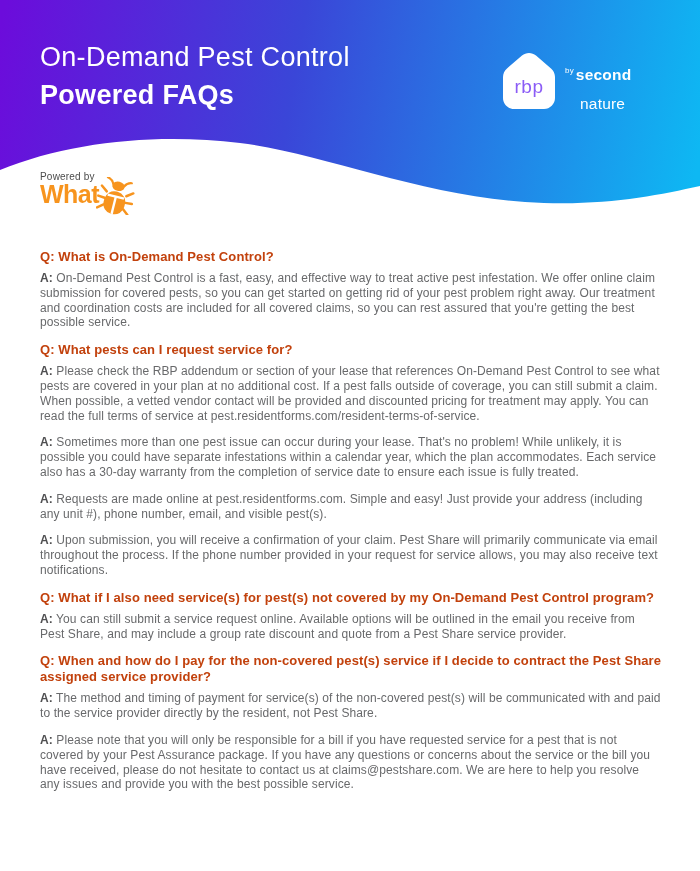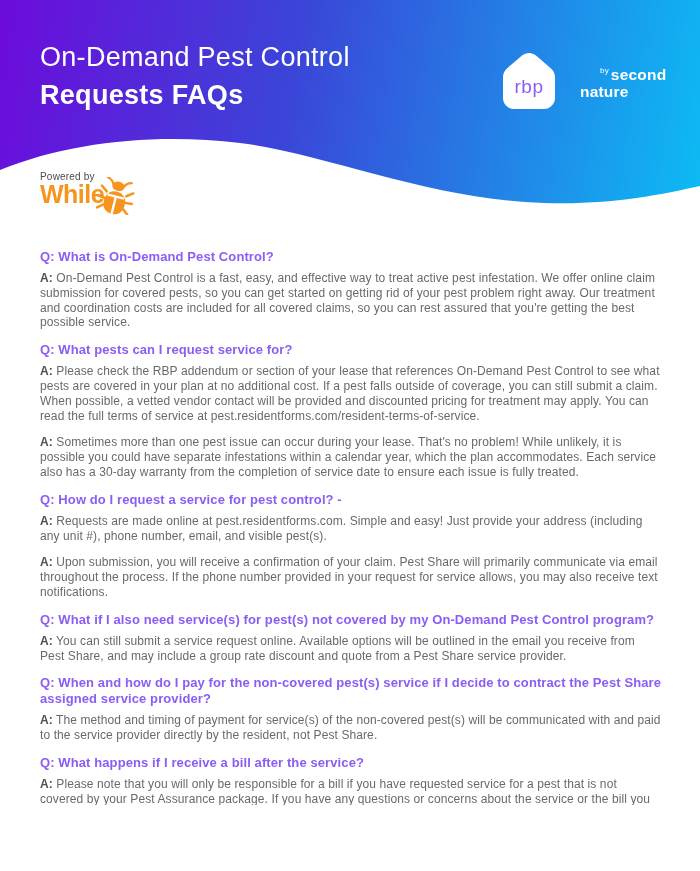--- a/index.html
+++ b/index.html
@@ -28,38 +28,38 @@
     border-radius: 9px; transform: rotate(45deg);
     background: linear-gradient(135deg, #3BEAC3 0%, #1CC0E6 100%);
   }
   .badge-house { position: absolute; left: 3px; top: 3px; }
   .badge-text {
     position: absolute; left: 0; top: 26px; width: 58px; text-align: center;
     font-size: 19px; font-weight: 400; color: #8b5cf6; letter-spacing: 0.5px;
   }
   .sn-text { margin-left: 7px; padding-top: 17px; color: #ffffff; line-height: 1; }
   .sn-by { font-size: 8px; font-weight: 400; vertical-align: 7px; margin-right: 2px; }
-  .sn-line1 { font-size: 15.5px; font-weight: 700; letter-spacing: 0.2px; margin-left: 35px; }
-  .sn-line2 { font-size: 15.5px; font-weight: 700; margin-left: 15px; margin-top: 1px; letter-spacing: 0.2px; }
+  .sn-line1 { font-size: 15.5px; font-weight: 700; letter-spacing: 0.2px; }
+  .sn-line2 { font-size: 15.5px; font-weight: 400; margin-left: 15px; margin-top: 13px; letter-spacing: 0.2px; }
 
   
   .powered { position: absolute; left: 40px; top: 171px; }
   .powered-label { font-size: 10px; color: #4C4C4C; margin-bottom: 3px; letter-spacing: 0.2px; }
   .pest-logo { position: relative; width: 150px; line-height: 19px; }
   .pest-line { font-size: 25px; font-weight: 700; color: #F7941E; letter-spacing: -0.5px; }
   .pest-line2 { padding-left: 24px; }
   .tm { font-size: 8px; font-weight: 400; vertical-align: 10px; letter-spacing: 0; }
   .bug { position: absolute; left: 56px; top: -8px; }
 
   
   .content { position: absolute; top: 245px; left: 40px; width: 622px; }
   .faq { margin-top: 12px; }
   .faq:first-child { margin-top: 4px; }
   .question {
-    font-size: 13px; font-weight: 700; color: #8b5cf6;
+    font-size: 13px; font-weight: 700; color: #c2410c;
     line-height: 16px; letter-spacing: 0.1px;
   }
   .answer {
     margin-top: 6px; font-size: 12px; font-weight: 400; color: #68696B;
     line-height: 14.8px; letter-spacing: 0.1px;
   }
   .a-prefix { font-weight: 700; color: #4F4F51; }
 </style>
 </head>
 <body>
@@ -73,41 +73,41 @@
           <stop offset="0" stop-color="#6C0CDB"></stop>
           <stop offset="0.42" stop-color="#3A46D8"></stop>
           <stop offset="1" stop-color="#0EB8F3"></stop>
         </linearGradient>
       </defs>
       <path d="M0,0 H700 V186 C655,196 600,207 525,202 C420,195 320,153 240,143 C160,133 70,141 0,170 Z" fill="url(#hg)"></path>
     </svg>
 
     <div class="header-titles">
       <div class="title-line1">On-Demand Pest Control</div>
-      <div class="title-line2">Requests FAQs</div>
+      <div class="title-line2">Powered FAQs</div>
     </div>
 
     <div class="brand">
       <div class="badge">
         <div class="badge-diamond"></div>
         <svg class="badge-house" width="52" height="56" viewBox="0 0 52 56" aria-hidden="true">
           <path d="M26,0 C28.5,0 31,0.9 33,2.6 L48,15.4 C50.5,17.5 52,20.7 52,24 L52,45 C52,51 47,56 41,56 L11,56 C5,56 0,51 0,45 L0,24 C0,20.7 1.5,17.5 4,15.4 L19,2.6 C21,0.9 23.5,0 26,0 Z" fill="#ffffff"></path>
         </svg>
         <div class="badge-text">rbp</div>
       </div>
       <div class="sn-text">
         <div class="sn-line1"><span class="sn-by">by</span><span>second</span></div>
         <div class="sn-line2">nature</div>
       </div>
     </div>
 
     <div class="powered">
       <div class="powered-label">Powered by</div>
       <div class="pest-logo">
-        <div class="pest-line">While</div>
+        <div class="pest-line">What</div>
         <svg class="bug" width="40" height="38" viewBox="0 0 34 34" aria-hidden="true">
           <g transform="rotate(14 17 17)" stroke-linecap="round">
             <path d="M12,7 Q10,3 6,2.5" stroke="#F7941E" stroke-width="2" fill="none"></path>
             <path d="M22,7 Q24,3 28,2.5" stroke="#F7941E" stroke-width="2" fill="none"></path>
             <path d="M8,15 L2.5,11" stroke="#F7941E" stroke-width="2.2"></path>
             <path d="M7.5,21 L1.5,20.5" stroke="#F7941E" stroke-width="2.2"></path>
             <path d="M8,27 L3,31" stroke="#F7941E" stroke-width="2.2"></path>
             <path d="M26,15 L31.5,11" stroke="#F7941E" stroke-width="2.2"></path>
             <path d="M26.5,21 L32.5,20.5" stroke="#F7941E" stroke-width="2.2"></path>
             <path d="M26,27 L31,31" stroke="#F7941E" stroke-width="2.2"></path>
@@ -130,37 +130,35 @@
     <div class="faq">
       <h3 class="question"><span class="q-prefix">Q:</span><span class="q-text"> What pests can I request service for?</span></h3>
       <p class="answer"><span class="a-prefix">A:</span><span class="a-text"> Please check the RBP addendum or section of your lease that references On-Demand Pest Control to see what pests are covered in your plan at no additional cost. If a pest falls outside of coverage, you can still submit a claim. When possible, a vetted vendor contact will be provided and discounted pricing for treatment may apply. You can read the full terms of service at pest.residentforms.com/resident-terms-of-service.</span></p>
     </div>
 
     <div class="faq">
       <p class="answer"><span class="a-prefix">A:</span><span class="a-text"> Sometimes more than one pest issue can occur during your lease. That's no problem! While unlikely, it is possible you could have separate infestations within a calendar year, which the plan accommodates. Each service also has a 30-day warranty from the completion of service date to ensure each issue is fully treated.</span></p>
     </div>
 
     <div class="faq">
-      <h3 class="question"><span class="q-prefix">Q:</span><span class="q-text"> How do I request a service for pest control? -</span></h3>
       <p class="answer"><span class="a-prefix">A:</span><span class="a-text"> Requests are made online at pest.residentforms.com. Simple and easy! Just provide your address (including any unit #), phone number, email, and visible pest(s).</span></p>
     </div>
 
     <div class="faq">
       <p class="answer"><span class="a-prefix">A:</span><span class="a-text"> Upon submission, you will receive a confirmation of your claim. Pest Share will primarily communicate via email throughout the process. If the phone number provided in your request for service allows, you may also receive text notifications.</span></p>
     </div>
 
     <div class="faq">
       <h3 class="question"><span class="q-prefix">Q:</span><span class="q-text"> What if I also need service(s) for pest(s) not covered by my On-Demand Pest Control program?</span></h3>
       <p class="answer"><span class="a-prefix">A:</span><span class="a-text"> You can still submit a service request online. Available options will be outlined in the email you receive from Pest Share, and may include a group rate discount and quote from a Pest Share service provider.</span></p>
     </div>
 
     <div class="faq">
       <h3 class="question"><span class="q-prefix">Q:</span><span class="q-text"> When and how do I pay for the non-covered pest(s) service if I decide to contract the Pest Share assigned service provider?</span></h3>
       <p class="answer"><span class="a-prefix">A:</span><span class="a-text"> The method and timing of payment for service(s) of the non-covered pest(s) will be communicated with and paid to the service provider directly by the resident, not Pest Share.</span></p>
     </div>
 
     <div class="faq">
-      <h3 class="question"><span class="q-prefix">Q:</span><span class="q-text"> What happens if I receive a bill after the service?</span></h3>
       <p class="answer"><span class="a-prefix">A:</span><span class="a-text"> Please note that you will only be responsible for a bill if you have requested service for a pest that is not covered by your Pest Assurance package. If you have any questions or concerns about the service or the bill you have received, please do not hesitate to contact us at claims@pestshare.com. We are here to help you resolve any issues and provide you with the best possible service.</span></p>
     </div>
   </div>
 
 </div>
 
 </body></html>

